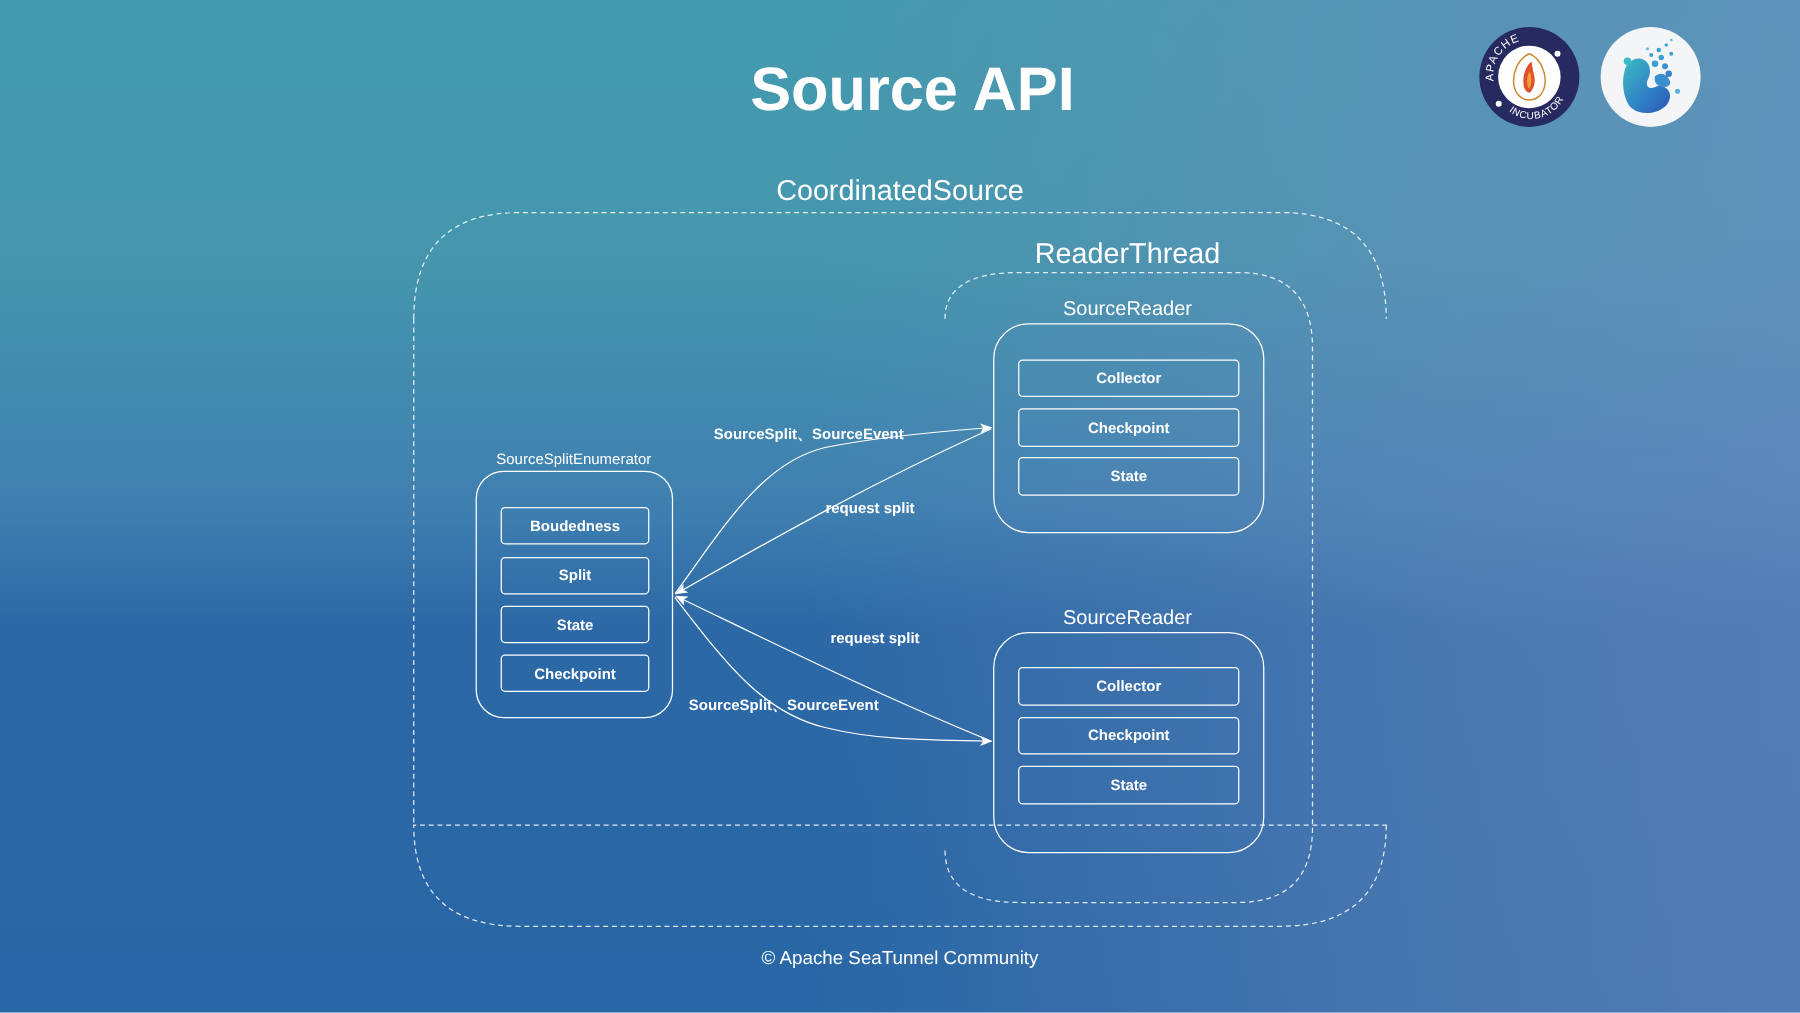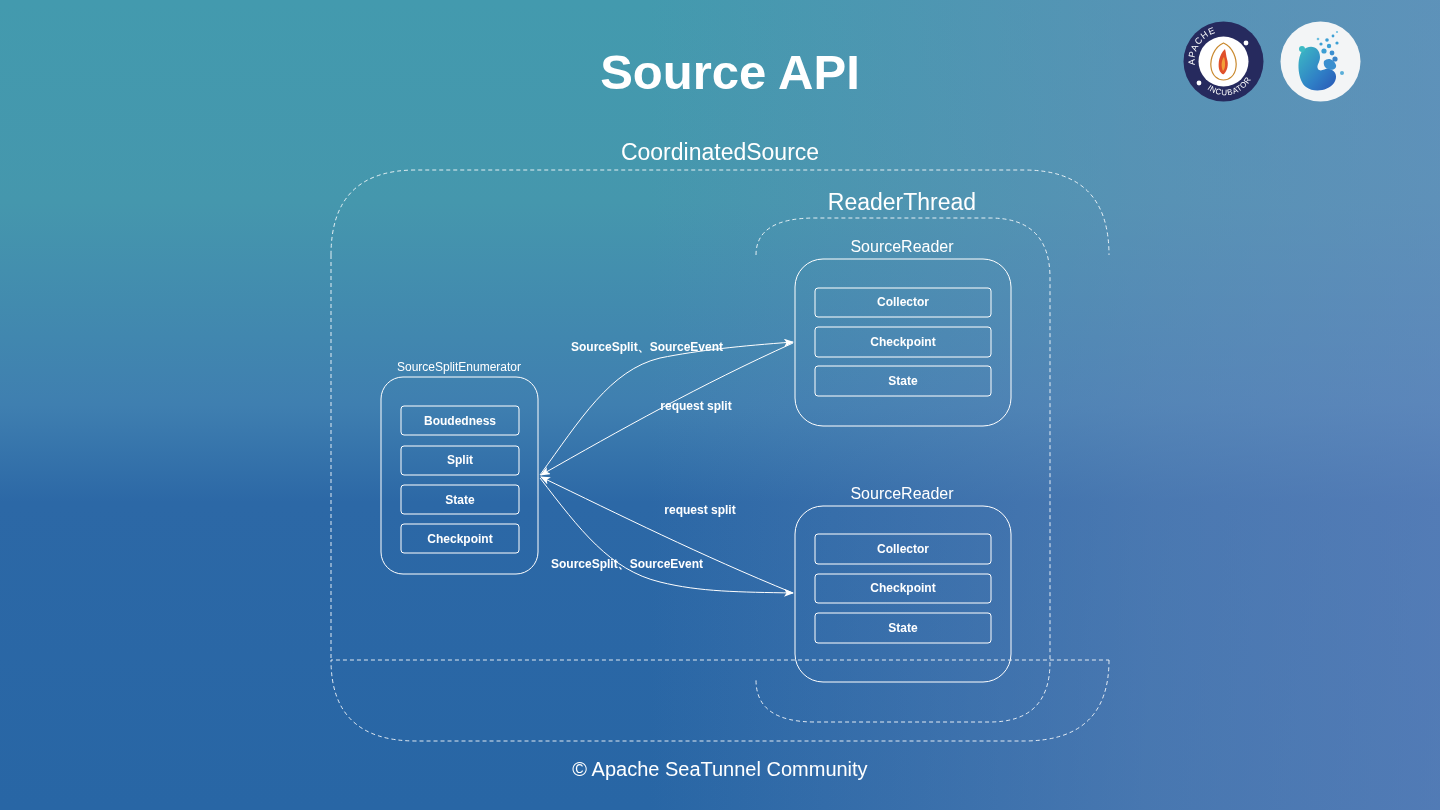--- a/index.html
+++ b/index.html
@@ -12,21 +12,21 @@
       position: absolute; inset: 0;
       background: linear-gradient(90deg, rgba(0,0,0,0) 0%, rgba(0,0,0,0) 45%, rgba(110,140,190,0.45) 80%, rgba(115,140,195,0.55) 100%);
       pointer-events: none;
     }
     .title {
       position: absolute; left: 0; width: 1460px; top: 44px; text-align: center;
       font-size: 49px; font-weight: bold; letter-spacing: 0px;
     }
     .footer {
       position: absolute; left: 0; width: 1440px; top: 758px; text-align: center;
-      font-size: 20px;
+      font-size: 15px;
     }
     .logo {
       position: absolute; top: 21px; width: 81px; height: 81px; border-radius: 50%;
     }
     .logo-apache { left: 1183px; }
     .logo-seatunnel { left: 1280px; }
     svg.diagram { position: absolute; left: 0; top: 0; }
     .lbl { fill: #ffffff; font-family: "Liberation Sans", sans-serif; }
   </style>
 </head>

